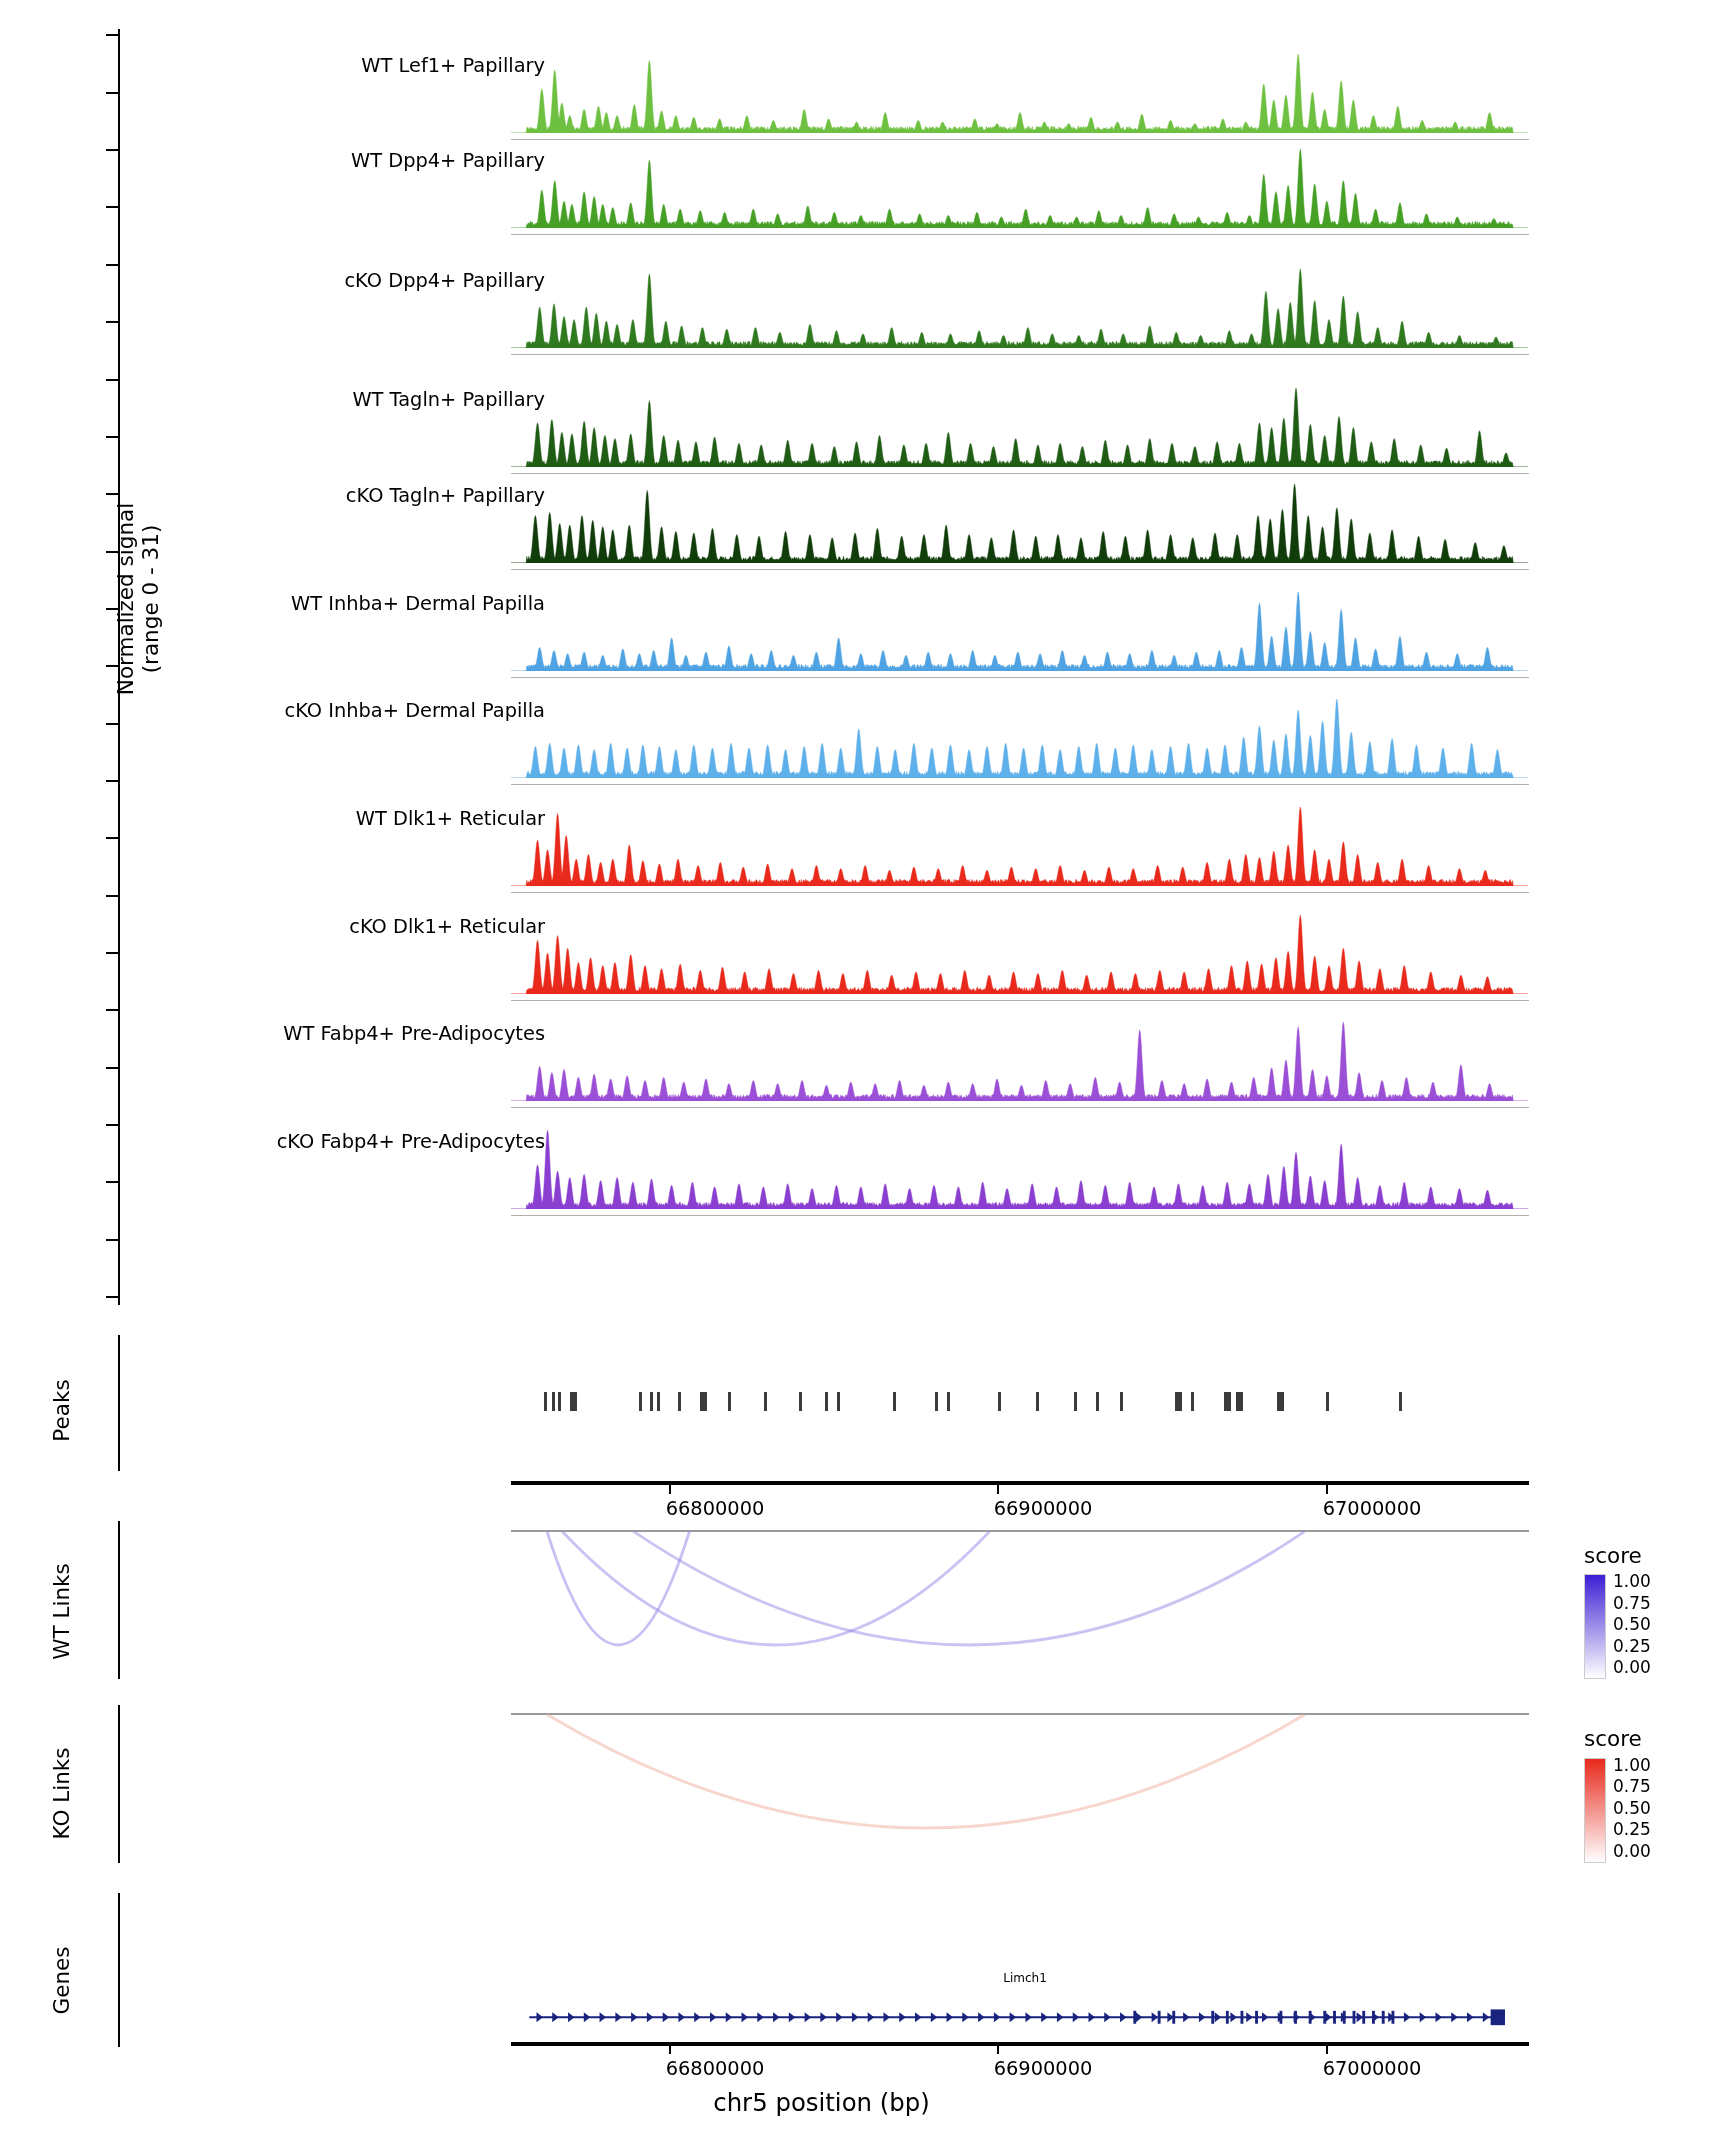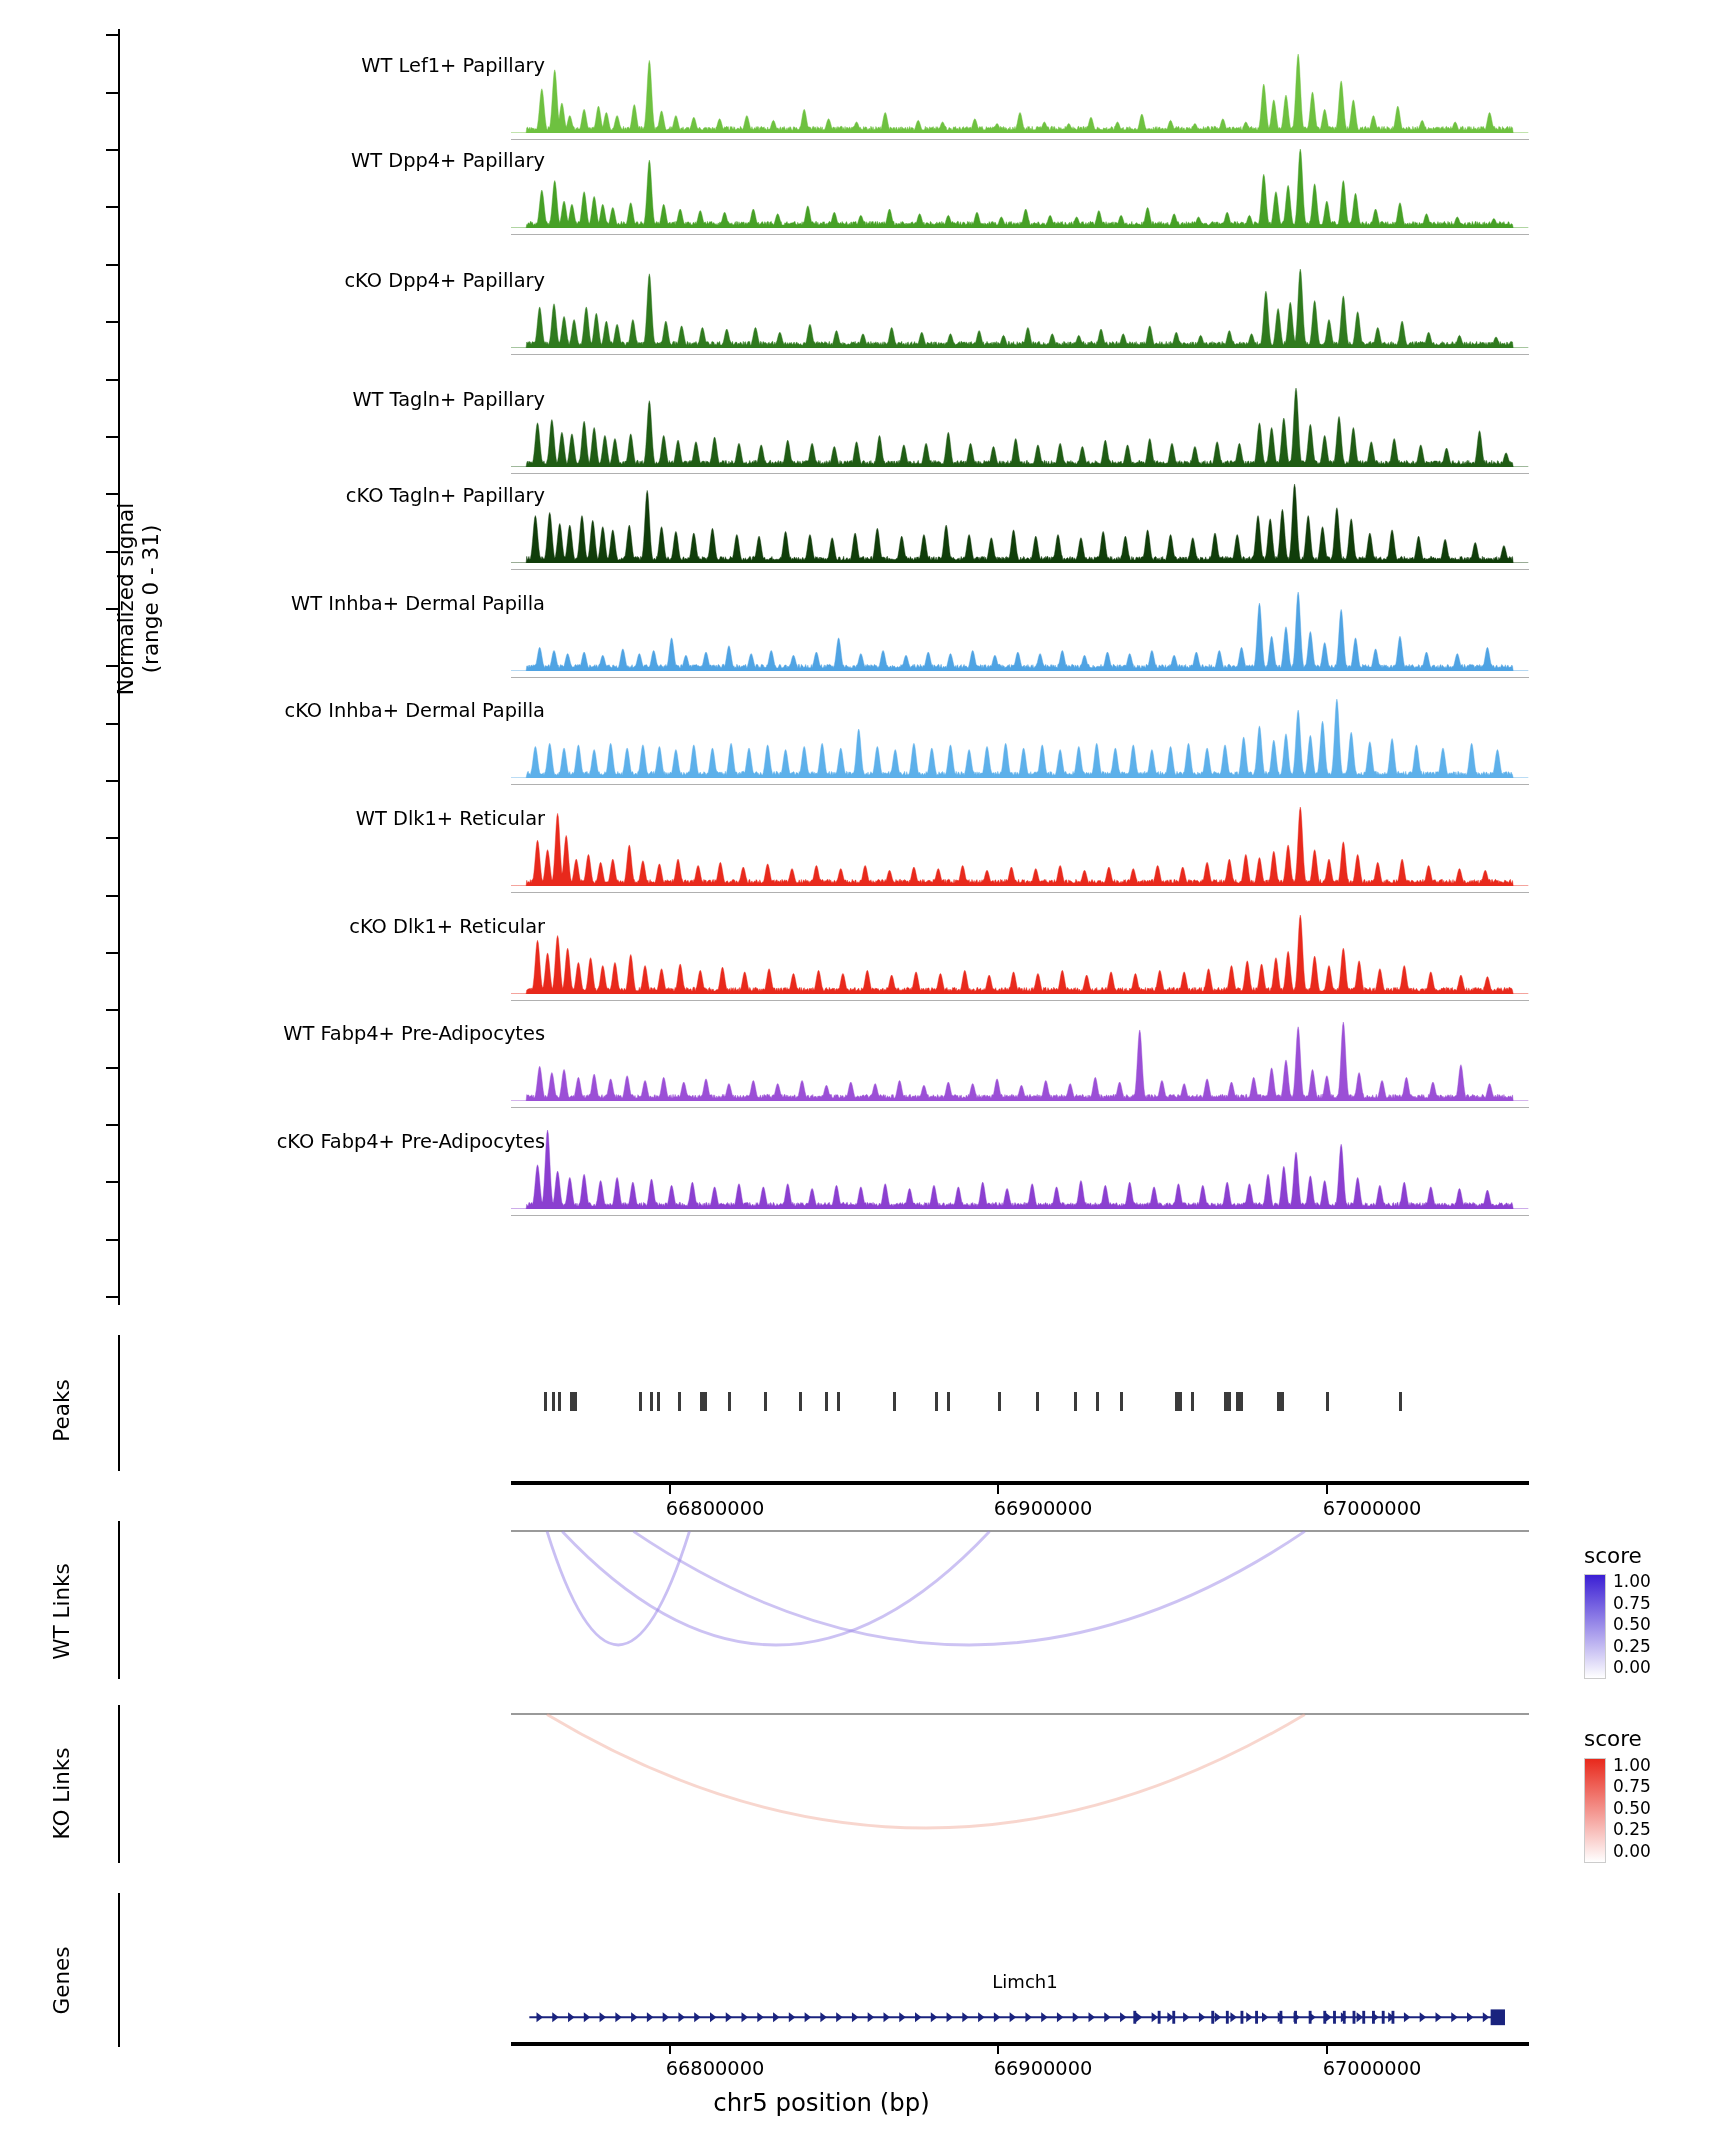--- a/index.html
+++ b/index.html
@@ -141,21 +141,21 @@
   .legend-tick-label {
     position: absolute;
     font-size: 17px;
     color: #000;
     white-space: nowrap;
   }
 
   
   .gene-name {
     position: absolute;
-    font-size: 18px;
+    font-size: 12px;
     color: #000;
     transform: translateX(-50%);
     white-space: nowrap;
   }
 </style>
 </head>
 <body>
 
 <div id="root">
 

